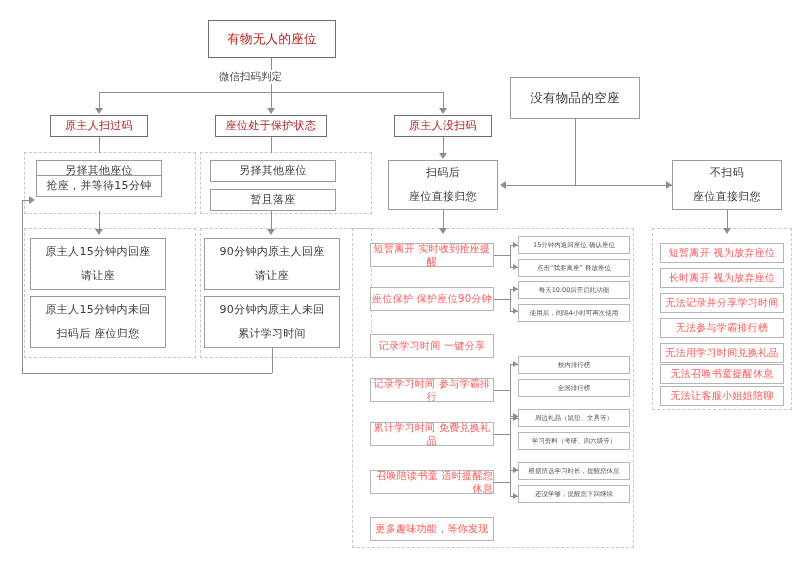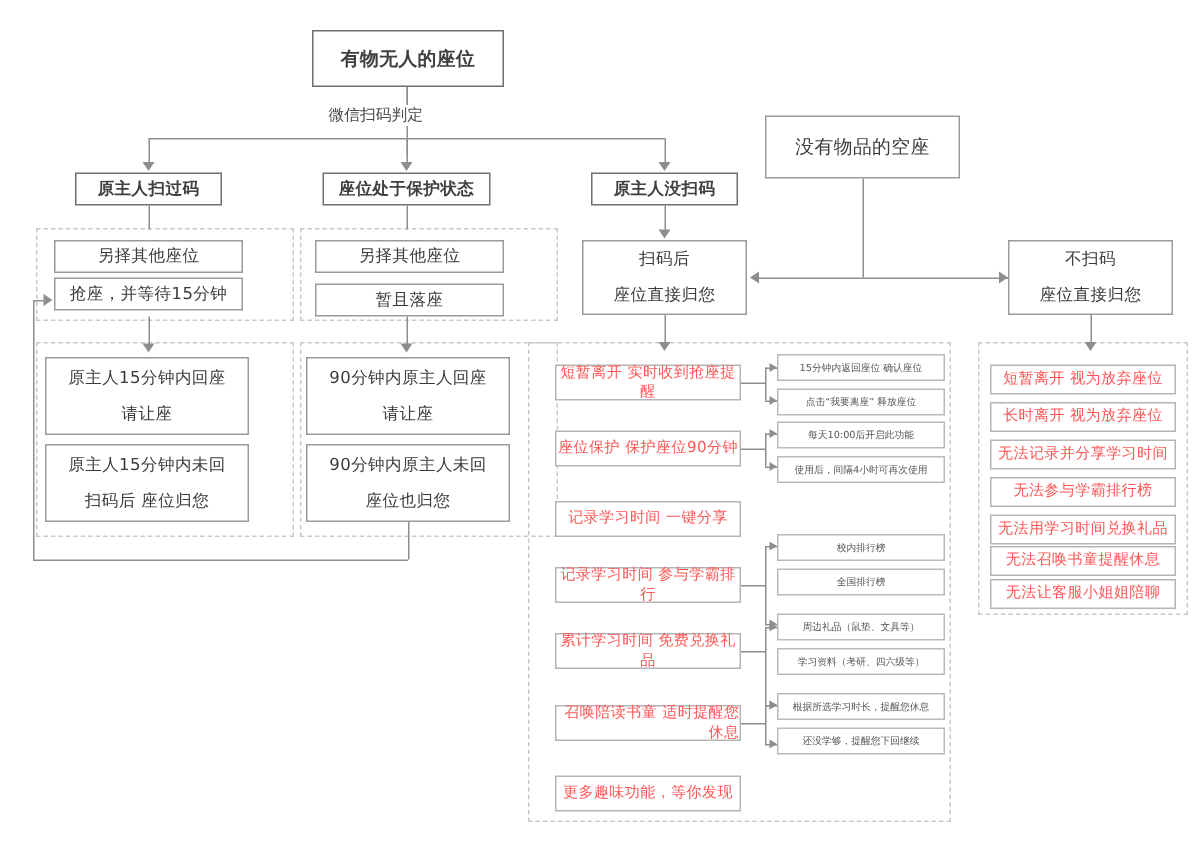--- a/index.html
+++ b/index.html
@@ -21,21 +21,21 @@
     display:flex;
     flex-direction:column;
     align-items:center;
     justify-content:center;
     text-align:center;
     font-size:11px;
     line-height:1.35;
     letter-spacing:.3px;
     z-index:3;
   }
-  .box.bold{font-weight:bold;color:#404040;border-color:#6f6f6f;}
+  .box.bold{font-weight:normal;color:#b91c1c;border-color:#6f6f6f;}
   .box.two span{display:block;}
   .box.two span:first-child{margin-bottom:9px;}
   .box.red{color:#ff5656;border-color:#b5b5b5;font-size:10px;}
   .box.small{font-size:6.5px;color:#55555a;border-color:#b9b9b9;letter-spacing:0;}
   .box.title{font-size:12.5px;}
 
   
   .group{
     position:absolute;
     box-sizing:border-box;
@@ -105,21 +105,21 @@
   </div>
 
   <div class="ln v" style="left:99px;top:137px;height:16px;"></div>
   <div class="ln v" style="left:271px;top:137px;height:16px;"></div>
   <div class="ln v" style="left:443px;top:137px;height:18px;"></div>
   <div class="arrow down" style="left:439px;top:153px;"></div>
 
   <div class="box" style="left:36px;top:160px;width:126px;height:22px;">
     <span>另择其他座位</span>
   </div>
-  <div class="box" style="left:36px;top:185px;width:126px;height:22px;">
+  <div class="box" style="left:36px;top:175px;width:126px;height:22px;">
     <span>抢座，并等待15分钟</span>
   </div>
   <div class="ln v" style="left:99px;top:211px;height:20px;"></div>
   <div class="arrow down" style="left:95px;top:229px;"></div>
 
   <div class="box two" style="left:30px;top:238px;width:136px;height:52px;">
     <span>原主人15分钟内回座</span>
     <span>请让座</span>
   </div>
   <div class="box two" style="left:30px;top:296px;width:136px;height:52px;">
@@ -135,21 +135,21 @@
   </div>
   <div class="ln v" style="left:271px;top:211px;height:20px;"></div>
   <div class="arrow down" style="left:267px;top:229px;"></div>
 
   <div class="box two" style="left:204px;top:238px;width:136px;height:52px;">
     <span>90分钟内原主人回座</span>
     <span>请让座</span>
   </div>
   <div class="box two" style="left:204px;top:296px;width:136px;height:52px;">
     <span>90分钟内原主人未回</span>
-    <span>座位也归您</span>
+    <span>累计学习时间</span>
   </div>
 
   <div class="ln v" style="left:272px;top:348px;height:25px;"></div>
   <div class="ln h" style="left:22px;top:373px;width:250px;"></div>
   <div class="ln v" style="left:22px;top:200px;height:173px;"></div>
   <div class="ln h" style="left:22px;top:200px;width:9px;"></div>
   <div class="arrow right" style="left:29px;top:196px;"></div>
 
   <div class="box two" style="left:388px;top:160px;width:110px;height:50px;">
     <span>扫码后</span>

